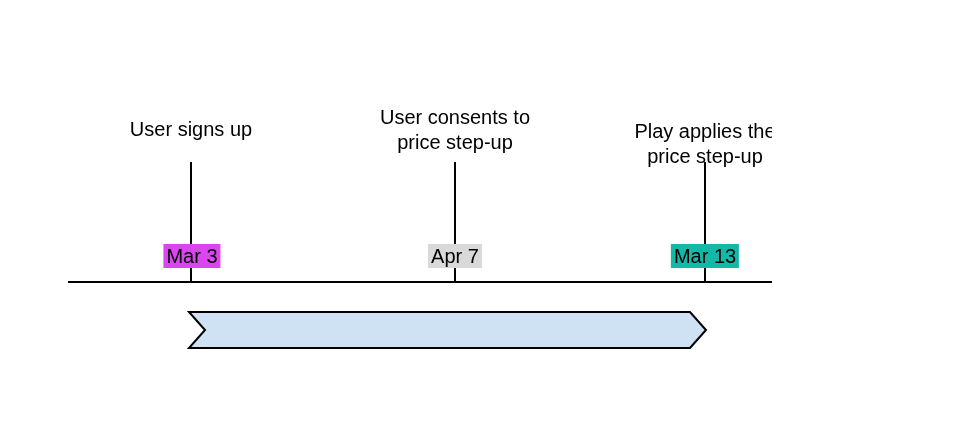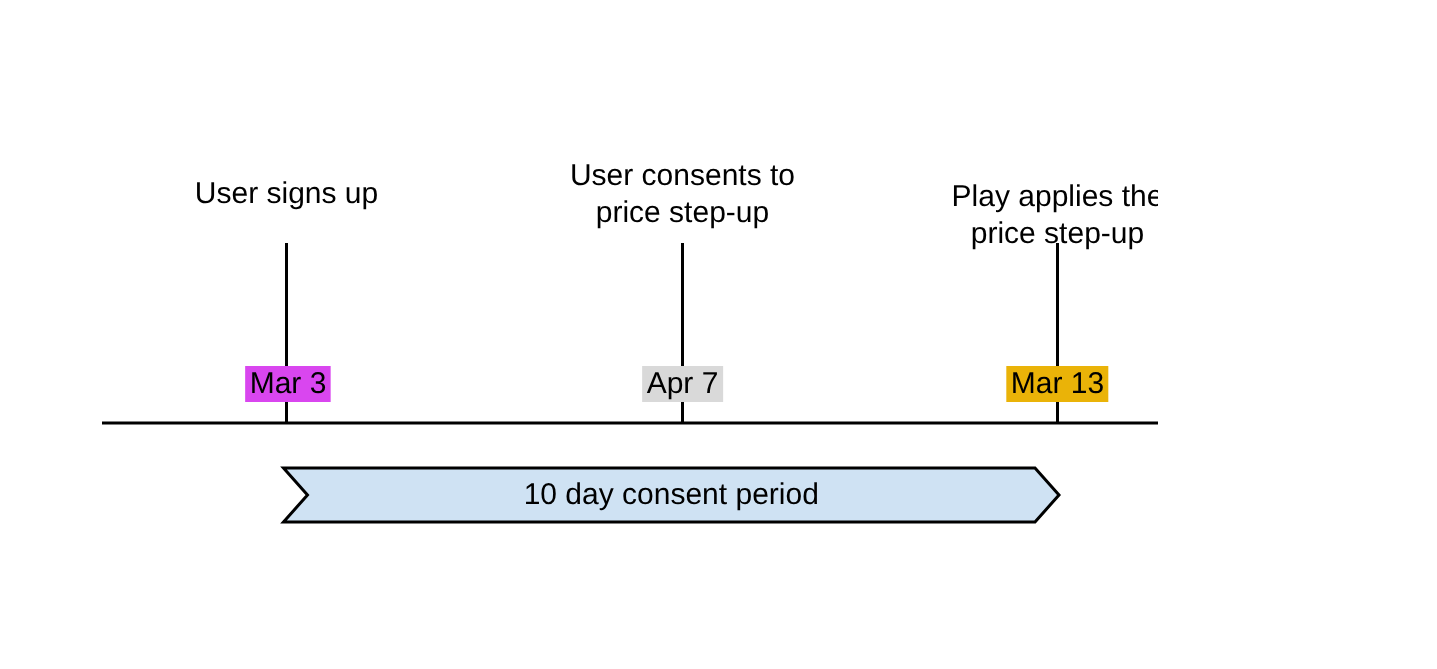--- a/index.html
+++ b/index.html
@@ -73,17 +73,16 @@
   </svg>
 
   <div class="event-title" style="left: 81px; color: rgb(0, 0, 0);">User signs up</div>
   <div class="event-title" style="left: 345px; color: rgb(0, 0, 0);">User consents to
 price step-up</div>
   <div class="event-title" style="left: 595px; color: rgb(0, 0, 0); margin-top: 14px;">Play applies the
 price step-up</div>
 
   <div class="event-date" style="left: 192px; background-color: #d946ef; color: rgb(0, 0, 0);">Mar 3</div>
   <div class="event-date" style="left: 455px; background-color: rgb(217, 217, 217); color: rgb(0, 0, 0);">Apr 7</div>
-  <div class="event-date" style="left: 705px; background-color: #eab308; color: rgb(0, 0, 0);">Mar 13</div>
+  <div class="event-date" style="left: 705px; background-color: #14b8a6; color: rgb(0, 0, 0);">Mar 13</div>
 
-  <div class="banner-label" style="color: rgb(0, 0, 0);">10 day consent period</div>
 
 </div>
 
 </body></html>

